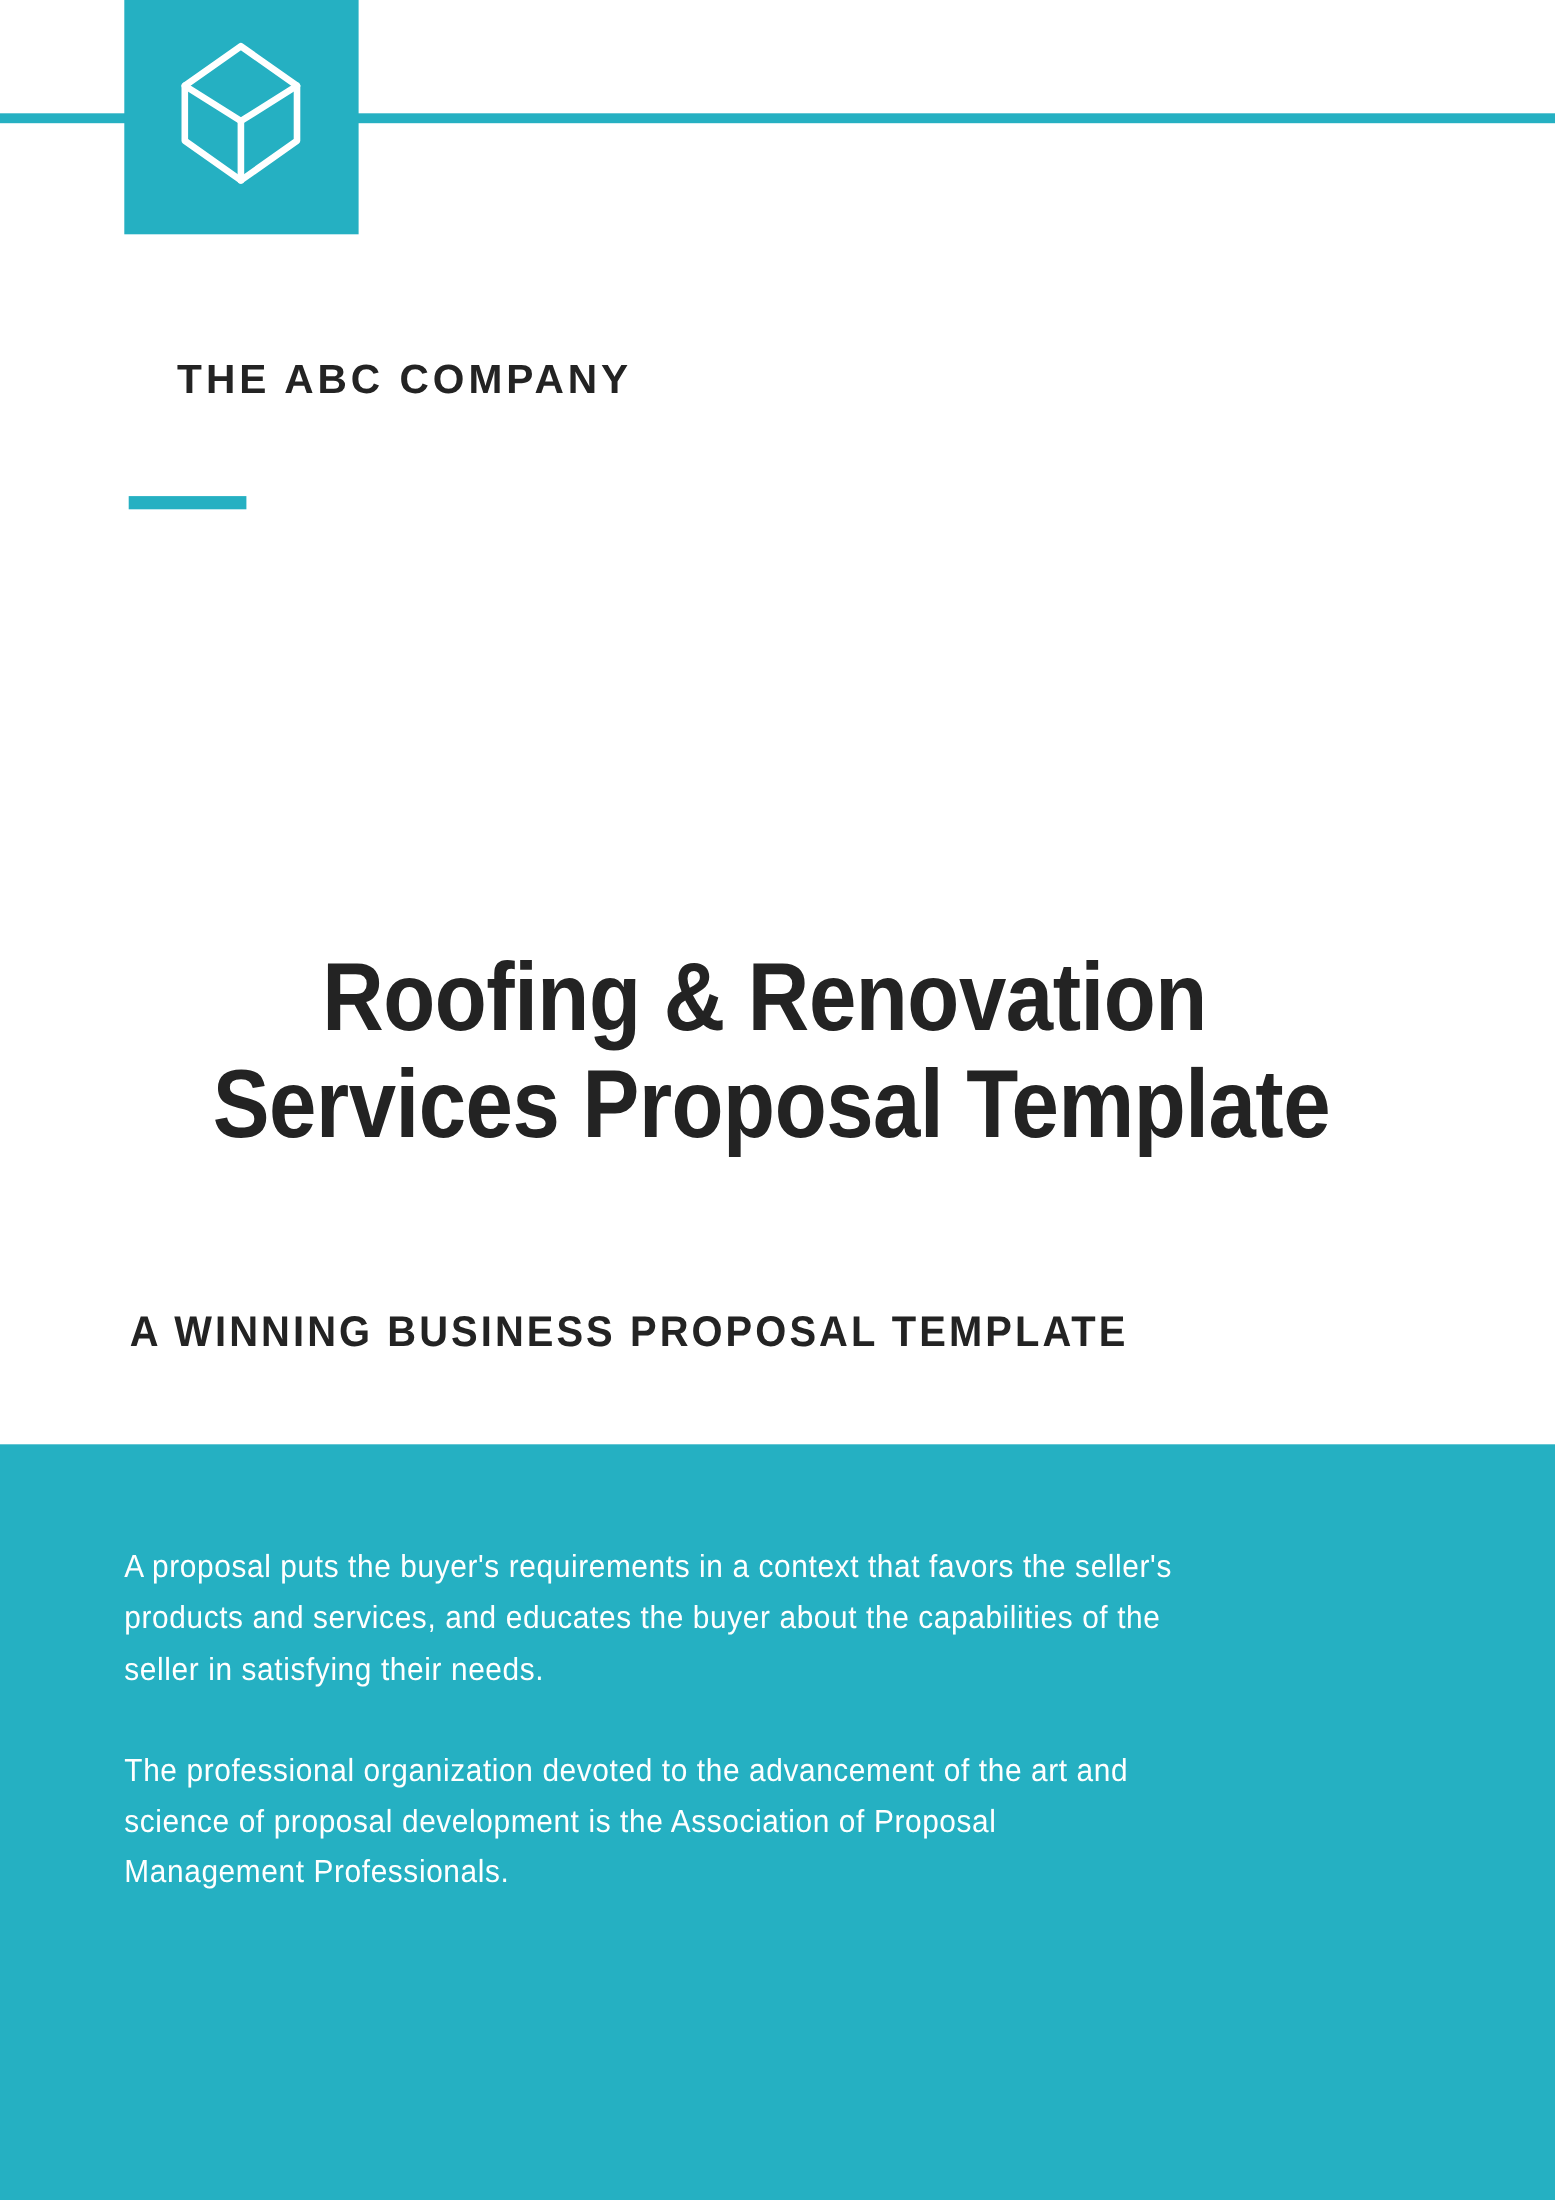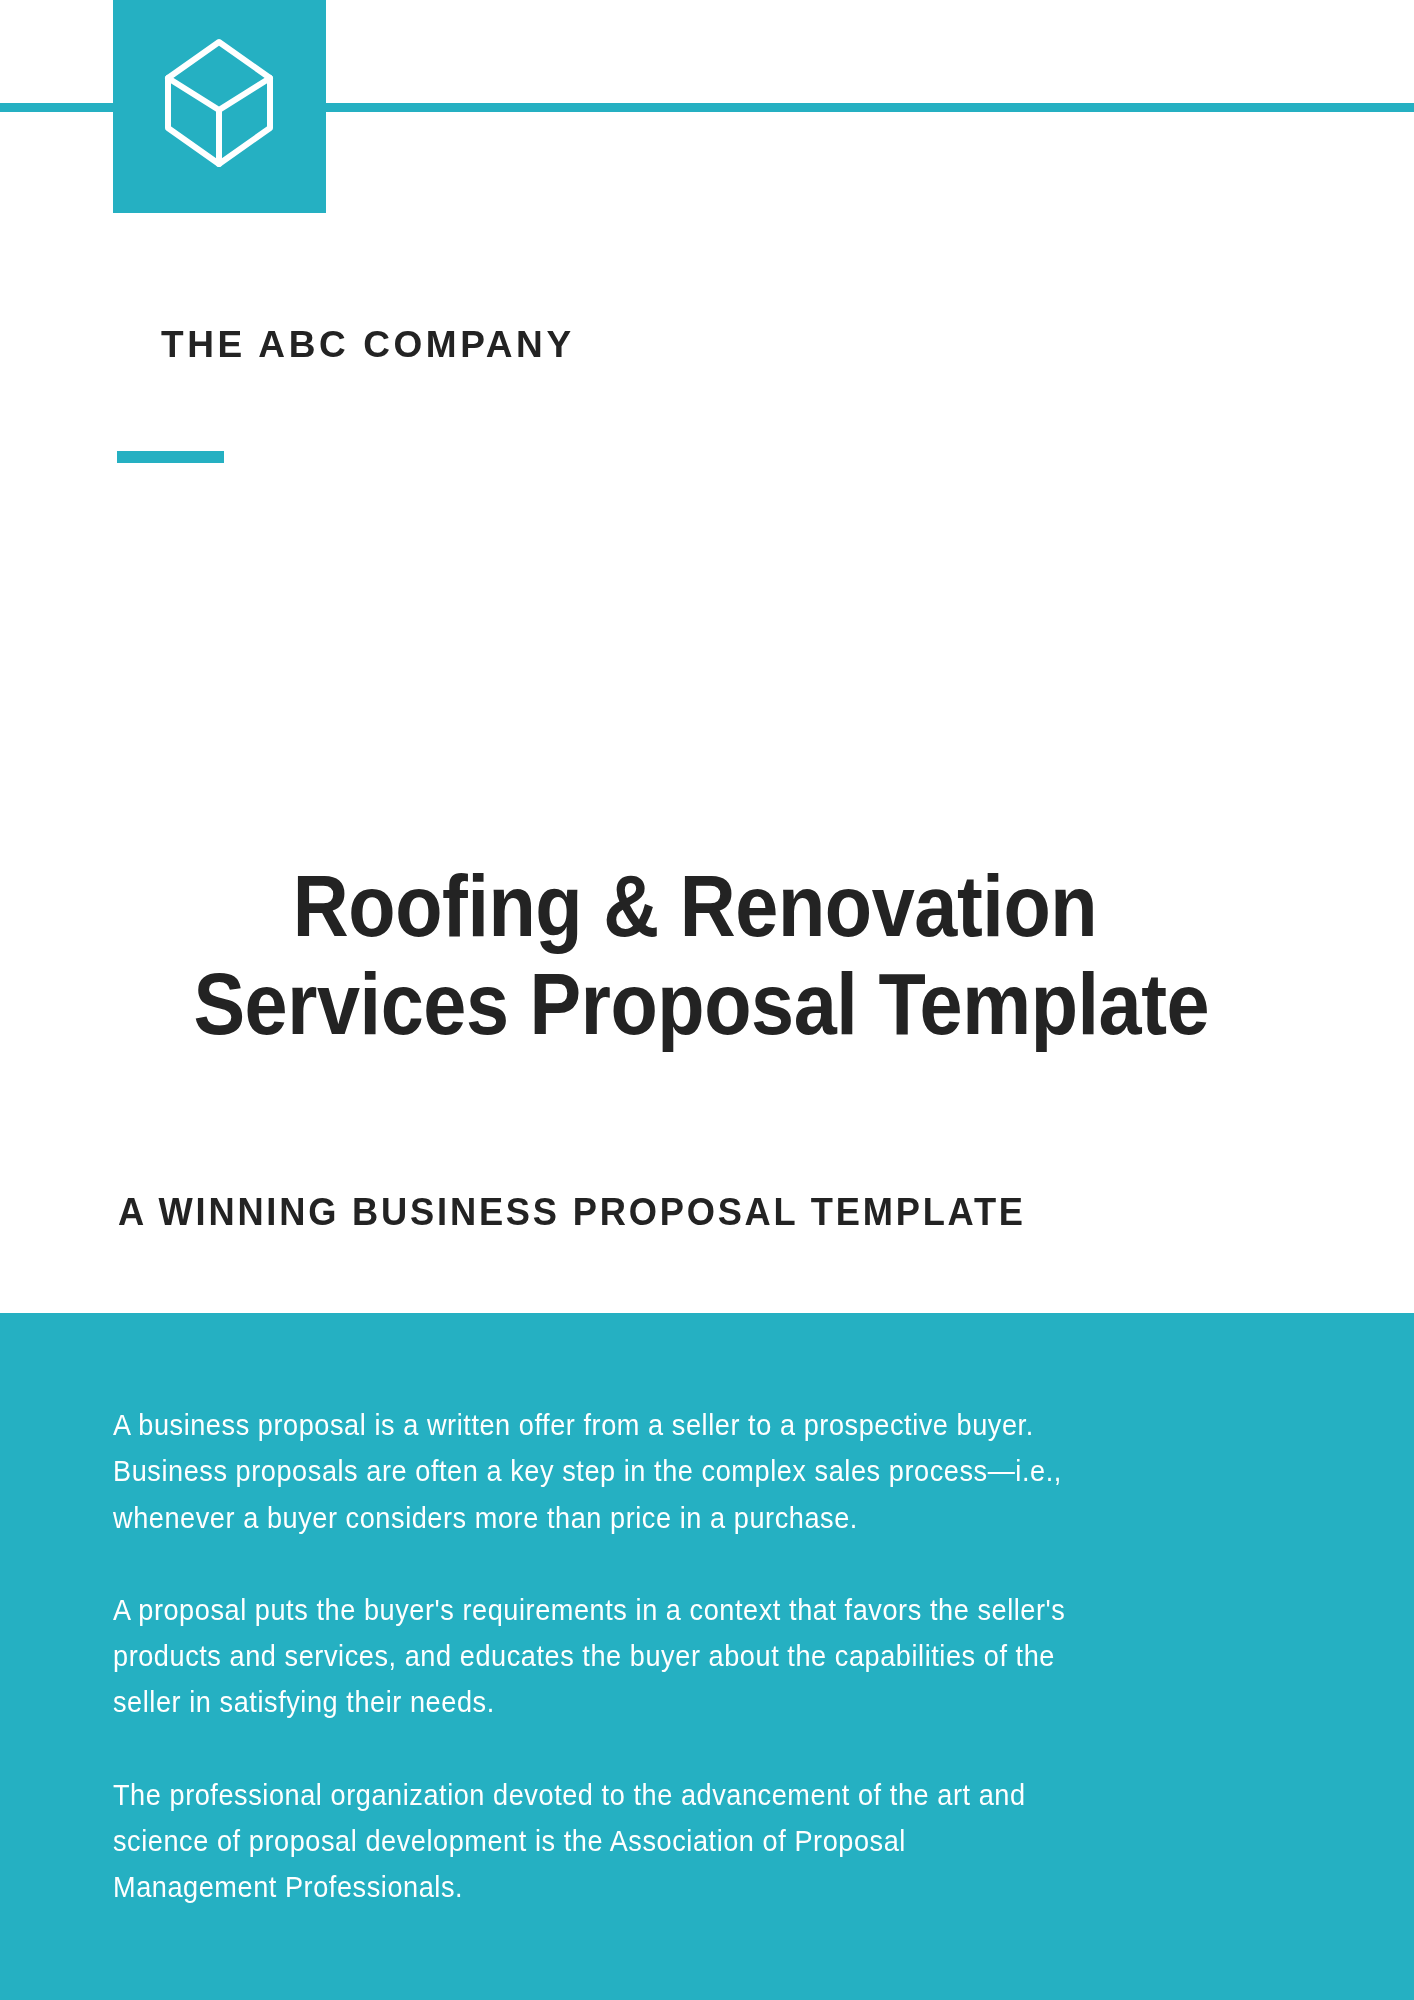--- a/index.html
+++ b/index.html
@@ -140,25 +140,20 @@
   <span class="title-line">Roofing &amp; Renovation</span>
   <span class="title-line">Services Proposal Template</span>
 </h1>
 
 <div class="subtitle">A WINNING BUSINESS PROPOSAL TEMPLATE</div>
 
 <div class="teal-panel"></div>
 
 <div class="body-text">
   <p class="para">
-    <span class="para-line">A business proposal is a written offer from a seller to a prospective buyer.</span>
-    <span class="para-line">Business proposals are often a key step in the complex sales process—i.e.,</span>
-    <span class="para-line">whenever a buyer considers more than price in a purchase.</span>
-  </p>
-  <p class="para">
     <span class="para-line">A proposal puts the buyer's requirements in a context that favors the seller's</span>
     <span class="para-line">products and services, and educates the buyer about the capabilities of the</span>
     <span class="para-line">seller in satisfying their needs.</span>
   </p>
   <p class="para">
     <span class="para-line">The professional organization devoted to the advancement of the art and</span>
     <span class="para-line">science of proposal development is the Association of Proposal</span>
     <span class="para-line">Management Professionals.</span>
   </p>
 </div>

